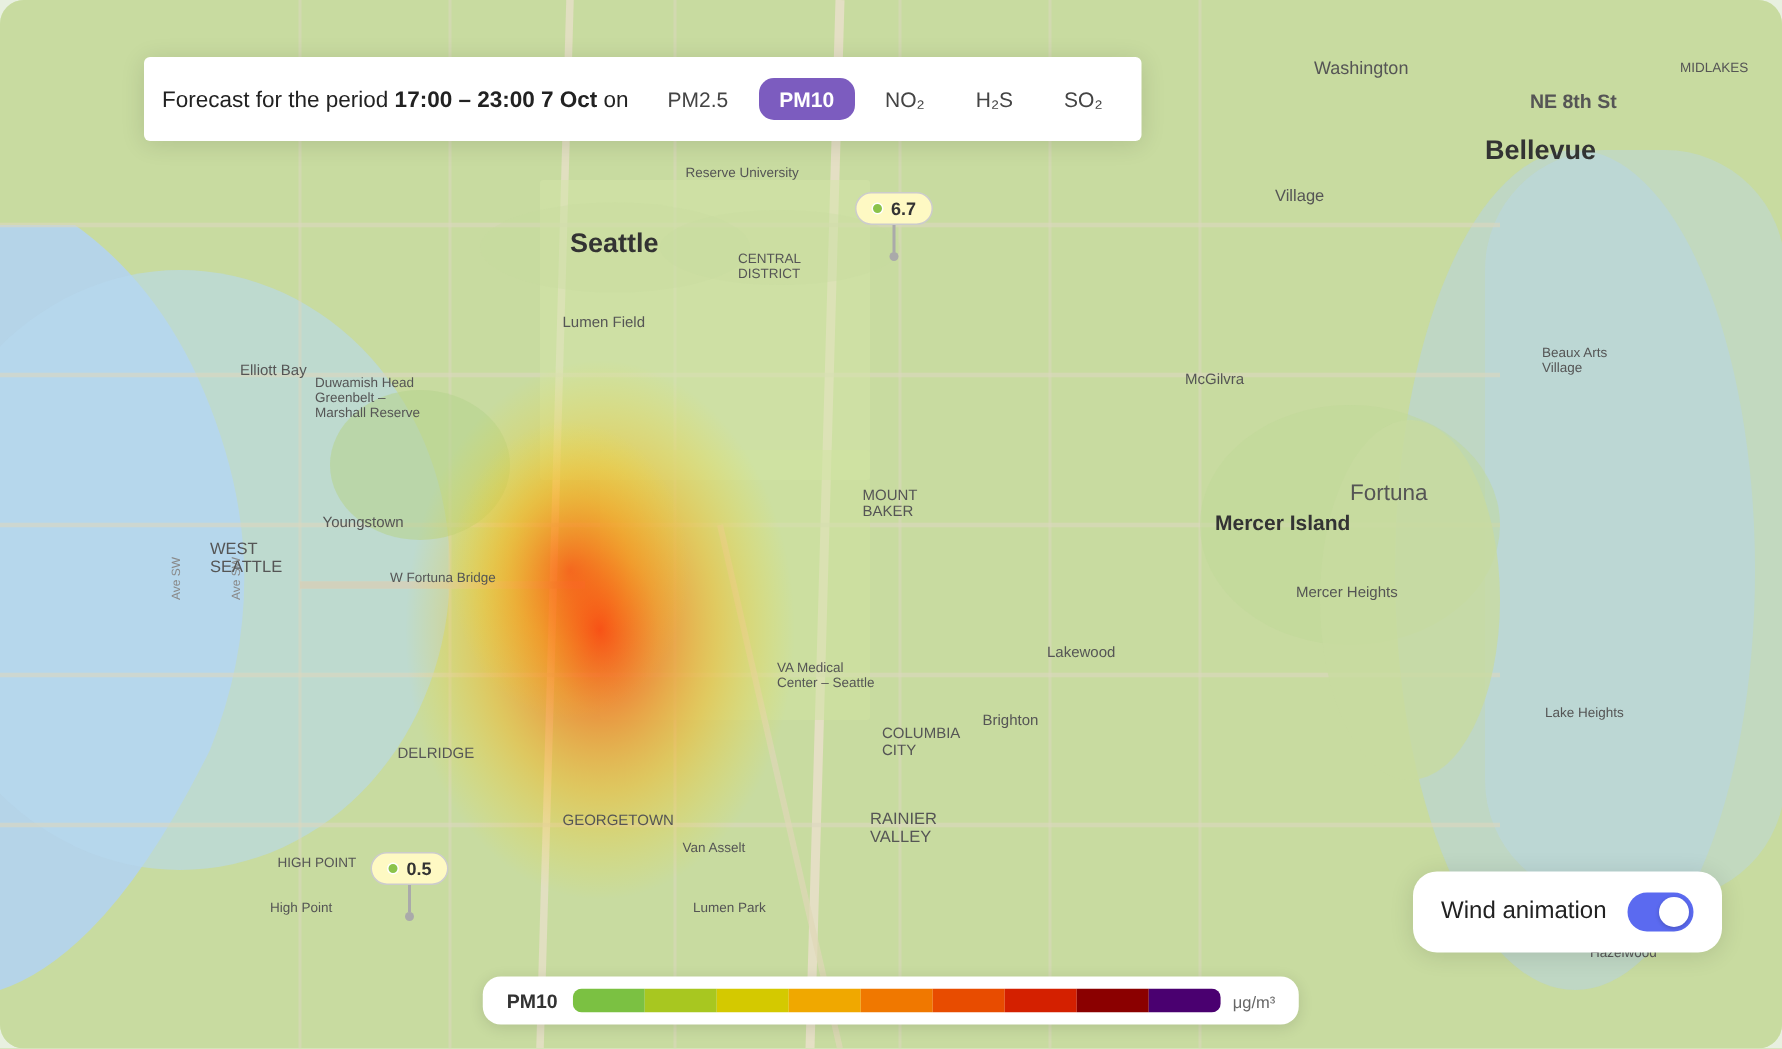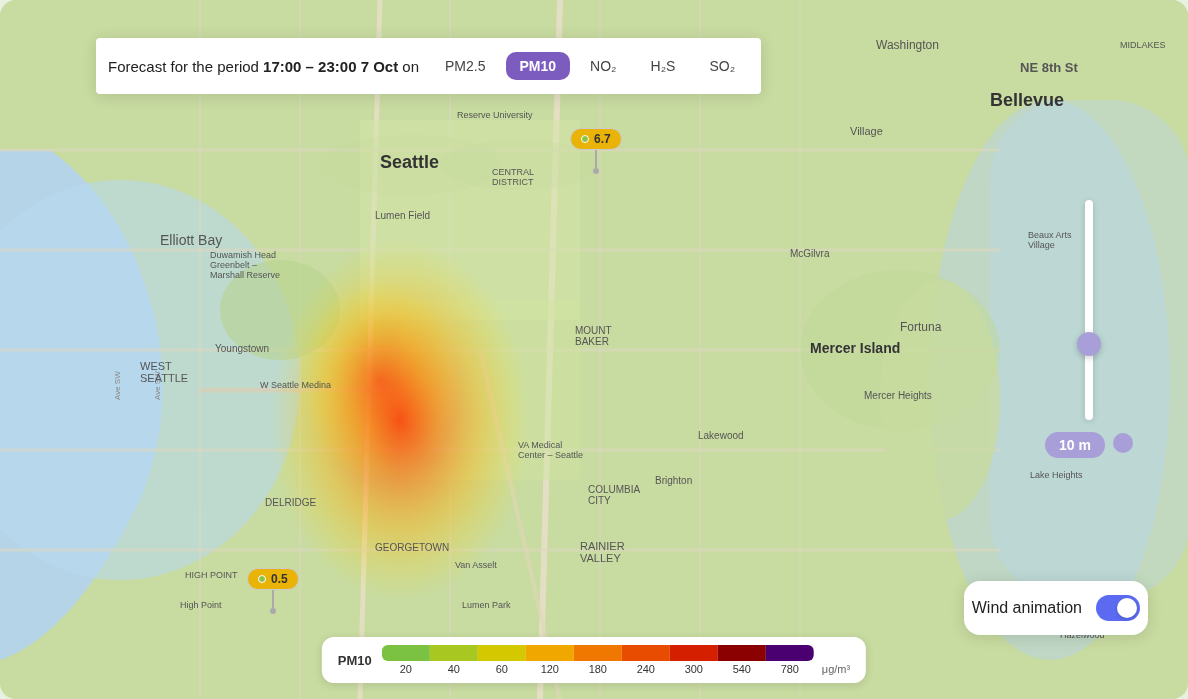--- a/index.html
+++ b/index.html
@@ -76,21 +76,21 @@
       font-weight: 600;
     }
 
     
     .wind-card {
       position: absolute;
       bottom: 64px;
       right: 40px;
       background: white;
       border-radius: 16px;
-      padding: 14px 8px;
+      padding: 14px 19px;
       display: flex;
       align-items: center;
       gap: 14px;
       box-shadow: 0 2px 16px rgba(0,0,0,0.12);
       z-index: 10;
     }
 
     .wind-label {
       font-size: 16px;
       color: #222;
@@ -225,21 +225,21 @@
     
     .sensor-marker {
       position: absolute;
       display: flex;
       flex-direction: column;
       align-items: center;
       z-index: 8;
     }
 
     .sensor-bubble {
-      background: #eab308;
+      background: #fef9c3;
       border: 1.5px solid #ccc;
       border-radius: 20px;
       padding: 3px 10px;
       font-size: 12px;
       font-weight: 600;
       color: #333;
       display: flex;
       align-items: center;
       gap: 5px;
       white-space: nowrap;
@@ -347,31 +347,31 @@
   <div style="position:absolute;top:540px;left:580px;font-size:11px;font-weight:500;color:#555;pointer-events:none;z-index:6">RAINIER<br>VALLEY</div>
   <div style="position:absolute;top:484px;left:588px;font-size:10px;font-weight:400;color:#555;pointer-events:none;z-index:6">COLUMBIA<br>CITY</div>
   <div style="position:absolute;top:325px;left:575px;font-size:10px;font-weight:500;color:#555;pointer-events:none;z-index:6">MOUNT<br>BAKER</div>
   <div style="position:absolute;top:542px;left:375px;font-size:10px;font-weight:500;color:#555;pointer-events:none;z-index:6">GEORGETOWN</div>
   <div style="position:absolute;top:497px;left:265px;font-size:10px;font-weight:500;color:#555;pointer-events:none;z-index:6">DELRIDGE</div>
   <div style="position:absolute;top:570px;left:185px;font-size:9px;font-weight:500;color:#555;pointer-events:none;z-index:6">HIGH POINT</div>
   <div style="position:absolute;top:600px;left:180px;font-size:9px;color:#555;pointer-events:none;z-index:6">High Point</div>
   <div style="position:absolute;top:167px;left:492px;font-size:9px;color:#555;pointer-events:none;z-index:6">CENTRAL<br>DISTRICT</div>
   <div style="position:absolute;top:430px;left:698px;font-size:10px;color:#555;pointer-events:none;z-index:6">Lakewood</div>
   <div style="position:absolute;top:248px;left:790px;font-size:10px;color:#555;pointer-events:none;z-index:6">McGilvra</div>
-  <div style="position:absolute;top:320px;left:900px;font-size:12px;color:#555;pointer-events:none;z-index:6">Fortuna</div>
+  <div style="position:absolute;top:320px;left:900px;font-size:15px;color:#555;pointer-events:none;z-index:6">Fortuna</div>
   <div style="position:absolute;top:390px;left:864px;font-size:10px;color:#555;pointer-events:none;z-index:6">Mercer Heights</div>
   <div style="position:absolute;top:210px;left:375px;font-size:10px;color:#555;pointer-events:none;z-index:6">Lumen Field</div>
   <div style="position:absolute;top:440px;left:518px;font-size:9px;color:#555;pointer-events:none;z-index:6">VA Medical<br>Center – Seattle</div>
-  <div style="position:absolute;top:232px;left:160px;font-size:14px;color:#555;pointer-events:none;z-index:6">Elliott Bay</div>
+  <div style="position:absolute;top:242px;left:160px;font-size:10px;color:#555;pointer-events:none;z-index:6">Elliott Bay</div>
   <div style="position:absolute;top:38px;left:876px;font-size:12px;color:#555;pointer-events:none;z-index:6">Washington</div>
   <div style="position:absolute;top:110px;left:457px;font-size:9px;color:#555;pointer-events:none;z-index:6">Reserve University</div>
   <div style="position:absolute;top:475px;left:655px;font-size:10px;color:#555;pointer-events:none;z-index:6">Brighton</div>
   <div style="position:absolute;top:560px;left:455px;font-size:9px;color:#555;pointer-events:none;z-index:6">Van Asselt</div>
   <div style="position:absolute;top:600px;left:462px;font-size:9px;color:#555;pointer-events:none;z-index:6">Lumen Park</div>
-  <div style="position:absolute;top:380px;left:260px;font-size:9px;color:#555;pointer-events:none;z-index:6">W Seattle Medina</div>
+  <div style="position:absolute;top:380px;left:260px;font-size:9px;color:#555;pointer-events:none;z-index:6">W Fortuna Bridge</div>
   <div style="position:absolute;top:630px;left:1060px;font-size:9px;color:#555;pointer-events:none;z-index:6">Hazelwood</div>
   <div style="position:absolute;top:470px;left:1030px;font-size:9px;color:#555;pointer-events:none;z-index:6">Lake Heights</div>
   <div style="position:absolute;top:230px;left:1028px;font-size:9px;color:#555;pointer-events:none;z-index:6">Beaux Arts<br>Village</div>
   <div style="position:absolute;top:60px;left:1020px;font-size:13px;color:#555;pointer-events:none;z-index:6;font-weight:600">NE 8th St</div>
   <div style="position:absolute;top:40px;left:1120px;font-size:9px;color:#555;pointer-events:none;z-index:6">MIDLAKES</div>
 
   <div class="sensor-marker" style="top:128px;left:570px;">
     <div class="sensor-bubble">
       <div class="sensor-dot" style="background:#8bc34a"></div>
       <span>6.7</span>
@@ -396,29 +396,20 @@
     </span>
     <div class="pollutant-buttons">
       <button class="pollutant-btn">PM2.5</button>
       <button class="pollutant-btn active">PM10</button>
       <button class="pollutant-btn">NO₂</button>
       <button class="pollutant-btn">H₂S</button>
       <button class="pollutant-btn">SO₂</button>
     </div>
   </div>
 
-  <div class="altitude-control">
-    <div class="altitude-track">
-      <div class="altitude-thumb"></div>
-    </div>
-    <div class="altitude-row">
-      <div class="altitude-badge">10 m</div>
-      <div style="width:20px;height:20px;border-radius:50%;background:#a89fd8;"></div>
-    </div>
-  </div>
 
   <div class="wind-card">
     <span class="wind-label">Wind animation</span>
     <div class="toggle-switch">
       <div class="toggle-knob"></div>
     </div>
   </div>
 
   <div class="color-scale">
     <span class="scale-label">PM10</span>
@@ -427,28 +418,17 @@
         <div style="width:48px;height:16px;background:#7bc142;"></div>
         <div style="width:48px;height:16px;background:#a8c720;"></div>
         <div style="width:48px;height:16px;background:#d4c900;"></div>
         <div style="width:48px;height:16px;background:#f0a800;"></div>
         <div style="width:48px;height:16px;background:#f07800;"></div>
         <div style="width:48px;height:16px;background:#e84c00;"></div>
         <div style="width:48px;height:16px;background:#d42000;"></div>
         <div style="width:48px;height:16px;background:#8b0000;"></div>
         <div style="width:48px;height:16px;background:#4a0070;"></div>
       </div>
-      <div class="scale-numbers-row">
-        <div class="scale-num" style="width:48px;">20</div>
-        <div class="scale-num" style="width:48px;">40</div>
-        <div class="scale-num" style="width:48px;">60</div>
-        <div class="scale-num" style="width:48px;">120</div>
-        <div class="scale-num" style="width:48px;">180</div>
-        <div class="scale-num" style="width:48px;">240</div>
-        <div class="scale-num" style="width:48px;">300</div>
-        <div class="scale-num" style="width:48px;">540</div>
-        <div class="scale-num" style="width:48px;">780</div>
-      </div>
     </div>
     <span class="scale-unit">μg/m³</span>
   </div>
 
 </div>
 
 </body></html>

